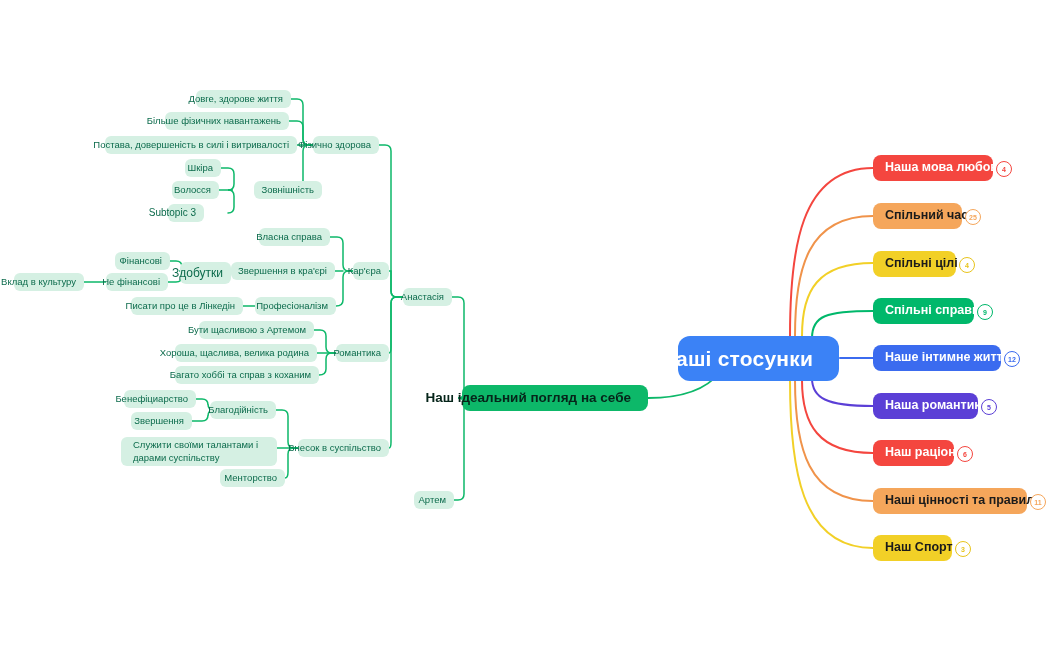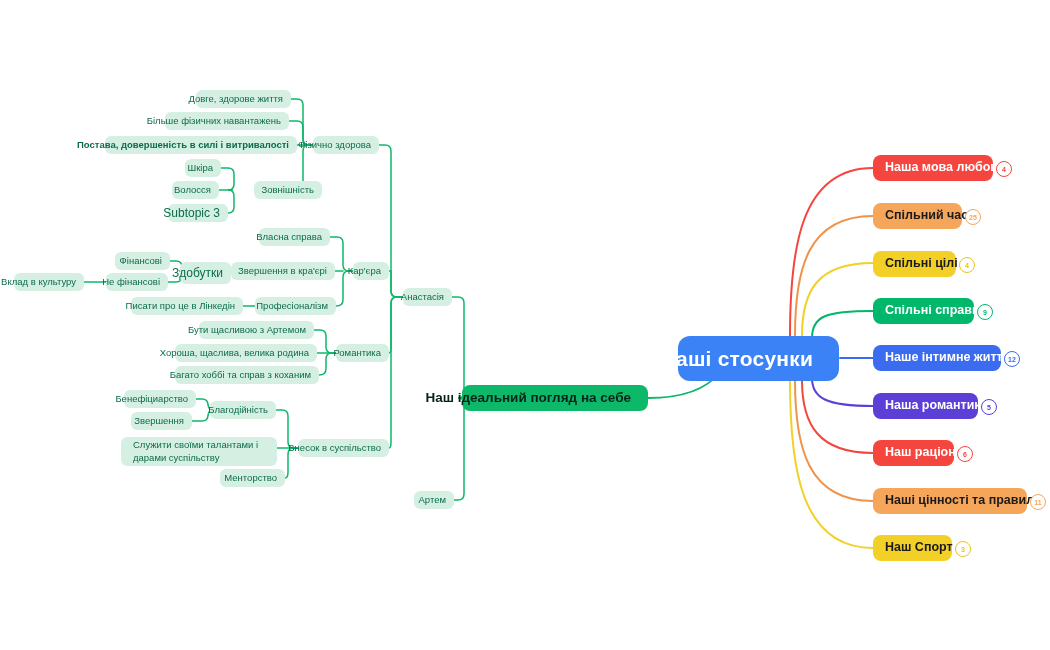--- a/index.html
+++ b/index.html
@@ -175,33 +175,33 @@
 
   <div class="node mint" style="left:313px; top:136px; width:66px; height:18px; font-size:9.5px;">
     <span>Фізично здорова</span>
   </div>
   <div class="node mint" style="left:196px; top:90px; width:95px; height:18px; font-size:9.5px;">
     <span>Довге, здорове життя</span>
   </div>
   <div class="node mint" style="left:165px; top:112px; width:124px; height:18px; font-size:9.5px;">
     <span>Більше фізичних навантажень</span>
   </div>
-  <div class="node mint" style="left:105px; top:136px; width:192px; height:18px; font-size:9.5px;font-weight:bold;">
+  <div class="node mint" style="left:105px; top:136px; width:192px; height:18px; font-size:9.5px;">
     <span>Постава, довершеність в силі і витривалості</span>
   </div>
   <div class="node mint" style="left:232px; top:181px; width:68px; height:18px; font-size:9.5px;margin-left:22px;">
     <span>Зовнішність</span>
   </div>
   <div class="node mint" style="left:185px; top:159px; width:36px; height:18px; font-size:9.5px;">
     <span>Шкіра</span>
   </div>
   <div class="node mint" style="left:172px; top:181px; width:47px; height:18px; font-size:9.5px;">
     <span>Волосся</span>
   </div>
-  <div class="node mint" style="left:168px; top:204px; width:60px; height:18px; font-size:12px;">
+  <div class="node mint" style="left:168px; top:204px; width:36px; height:18px; font-size:10px;">
     <span>Subtopic 3</span>
   </div>
 
   <div class="node mint" style="left:353px; top:262px; width:36px; height:18px; font-size:9.5px;">
     <span>Кар'єра</span>
   </div>
   <div class="node mint" style="left:259px; top:228px; width:71px; height:18px; font-size:9.5px;">
     <span>Власна справа</span>
   </div>
   <div class="node mint" style="left:231px; top:262px; width:104px; height:18px; font-size:9.5px;">

